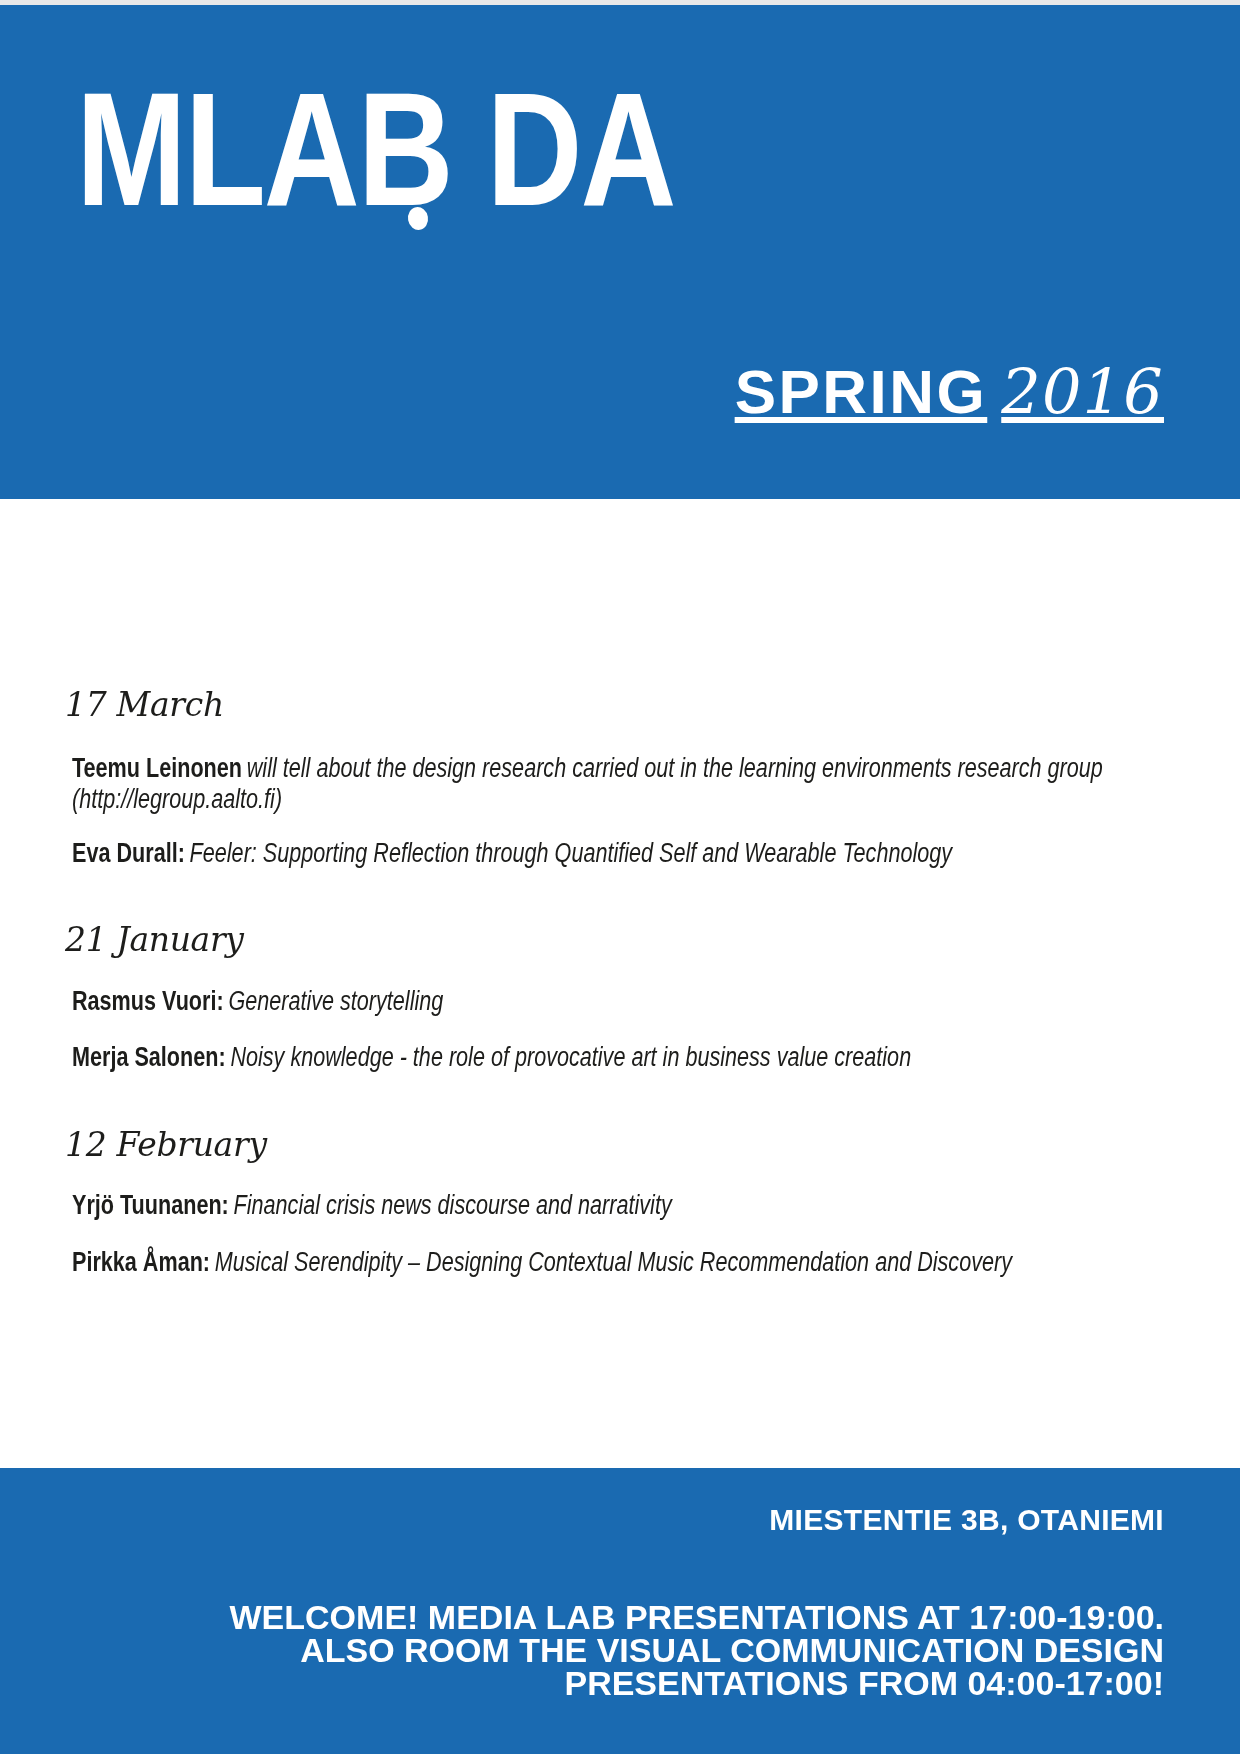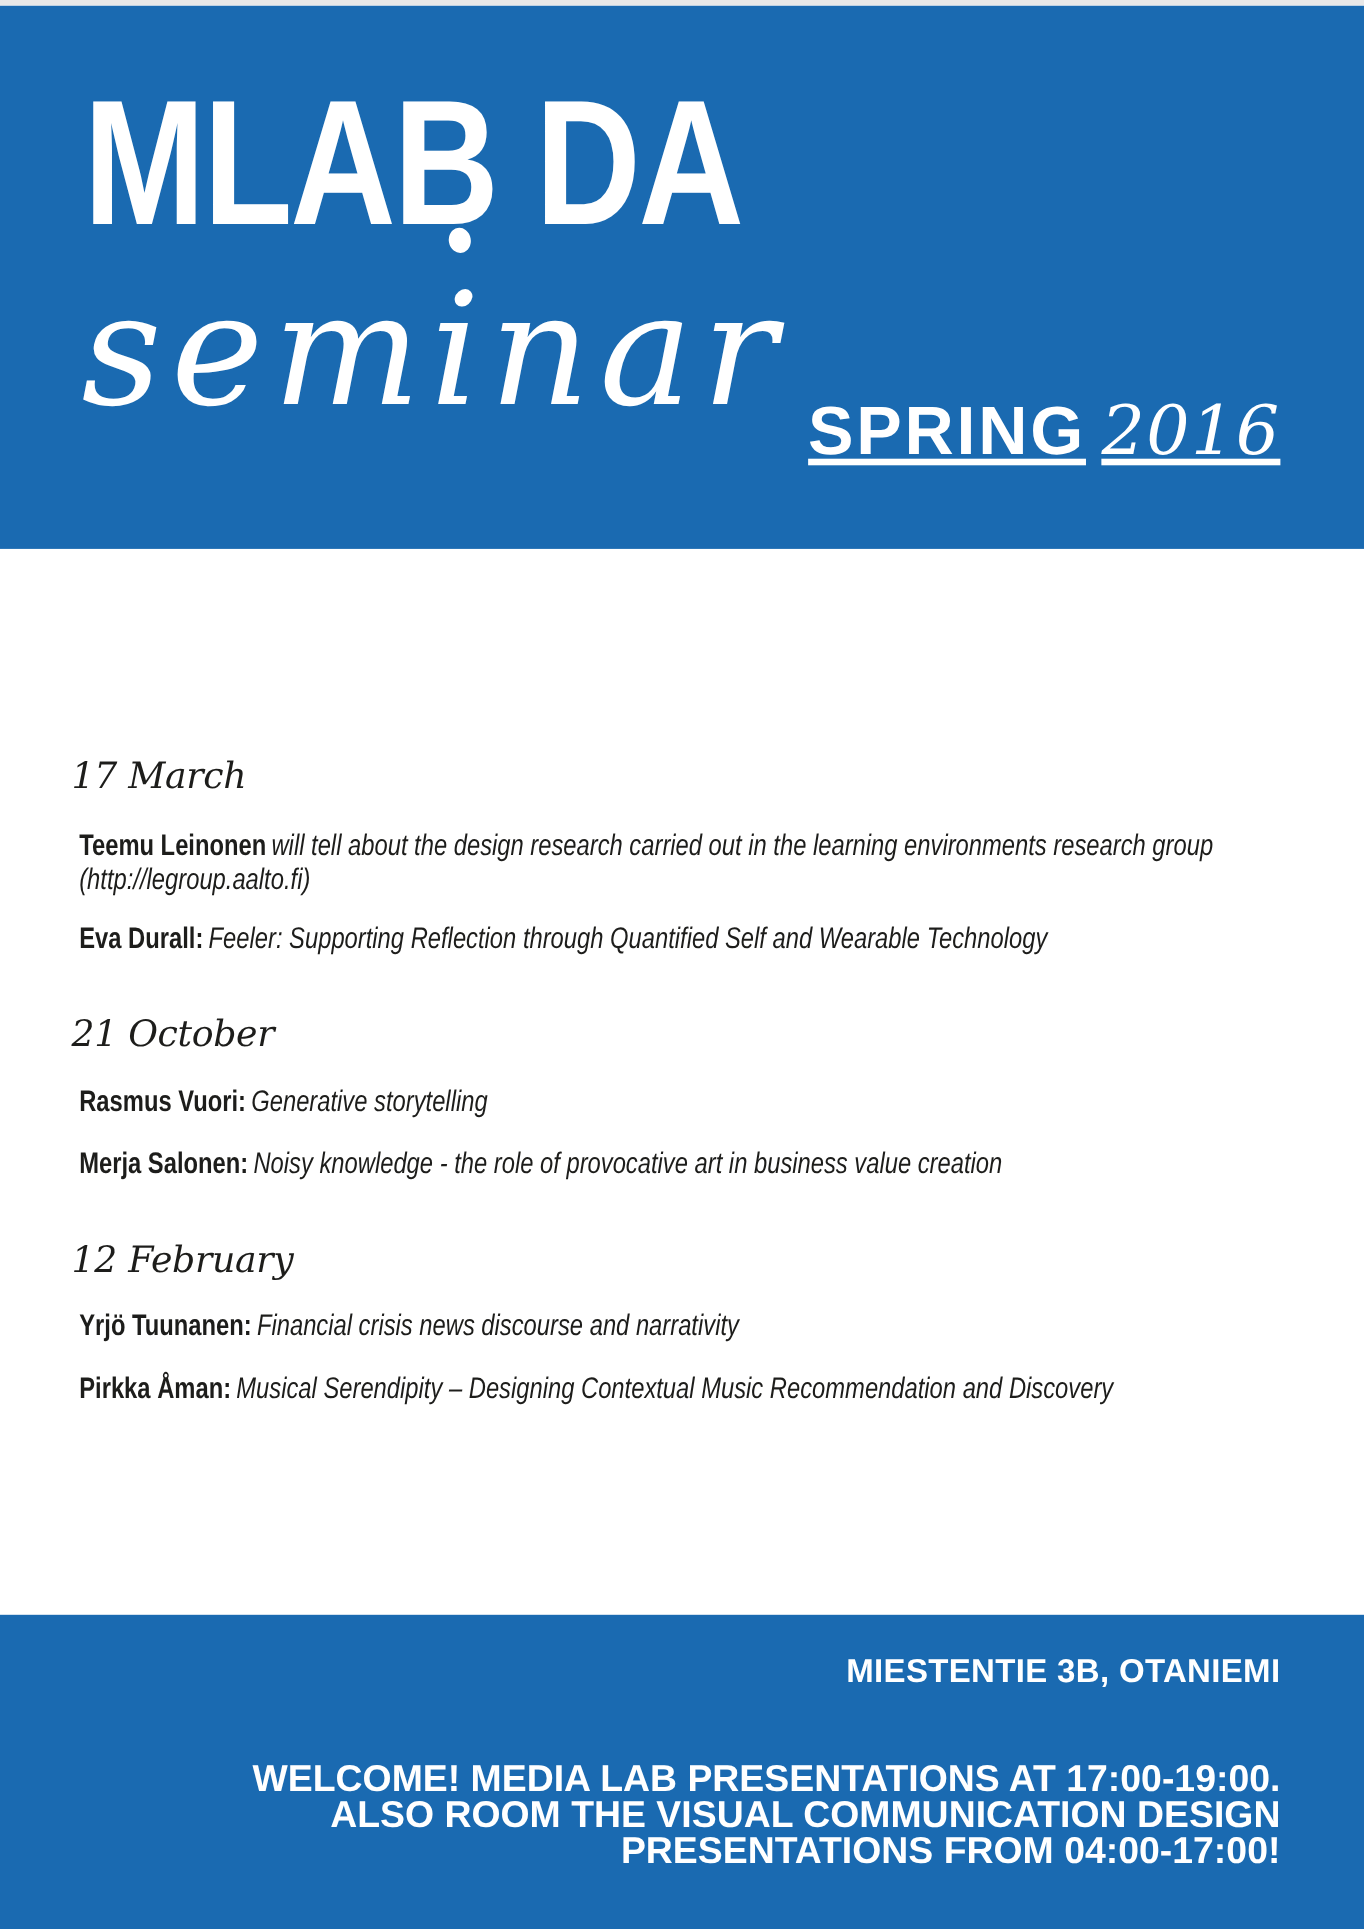--- a/index.html
+++ b/index.html
@@ -69,33 +69,32 @@
   }
 </style>
 </head>
 <body>
 
 <div class="page">
 
   <header class="band header">
     <div class="brand">MLAB DA</div>
     <div class="i-dot"></div>
-    <div class="script">seminar</div>
     <div class="season"><span>SPRING</span><span class="year">2016</span></div>
   </header>
 
   <main>
 
     <h2 class="date d1">17 March</h2>
 
     <p class="entry e1"><strong>Teemu Leinonen</strong><em>will tell about the design research carried out in the learning environments research group (http://legroup.aalto.fi)</em></p>
 
     <p class="entry e2"><strong>Eva Durall:</strong><em>Feeler: Supporting Reflection through Quantified Self and Wearable Technology</em></p>
 
-    <h2 class="date d2">21 October</h2>
+    <h2 class="date d2">21 January</h2>
 
     <p class="entry e3"><strong>Rasmus Vuori:</strong><em>Generative storytelling</em></p>
 
     <p class="entry e4"><strong>Merja Salonen:</strong><em>Noisy knowledge - the role of provocative art in business value creation</em></p>
 
     <h2 class="date d3">12 February</h2>
 
     <p class="entry e5"><strong>Yrjö Tuunanen:</strong><em>Financial crisis news discourse and narrativity</em></p>
 
     <p class="entry e6"><strong>Pirkka Åman:</strong><em>Musical Serendipity – Designing Contextual Music Recommendation and Discovery</em></p>

